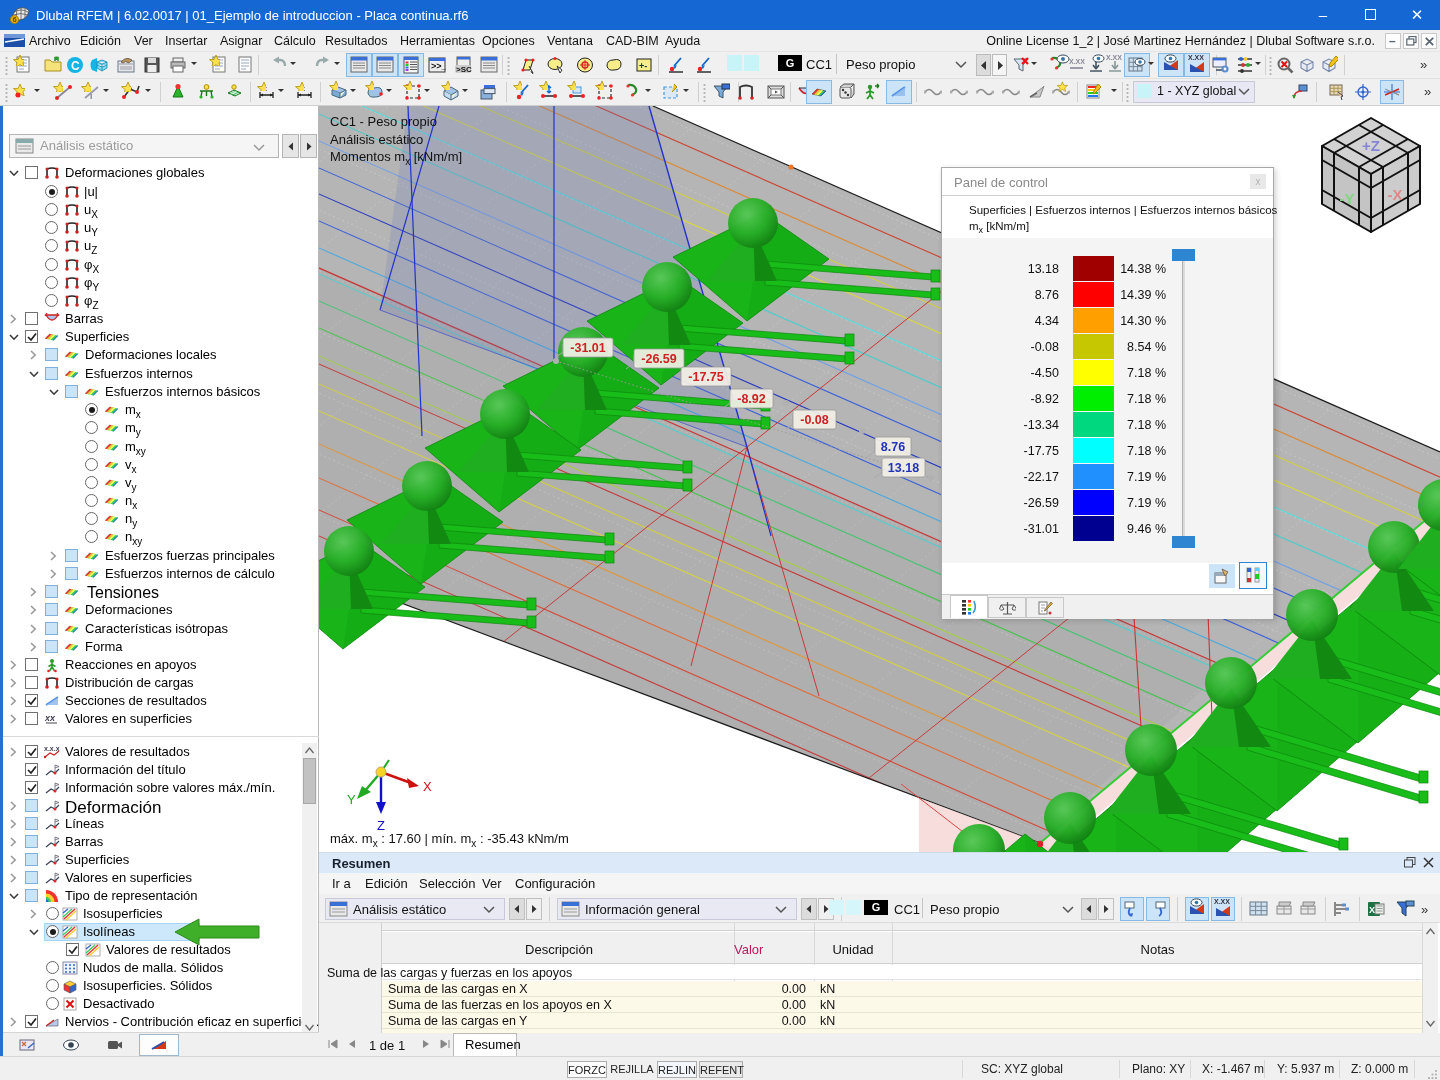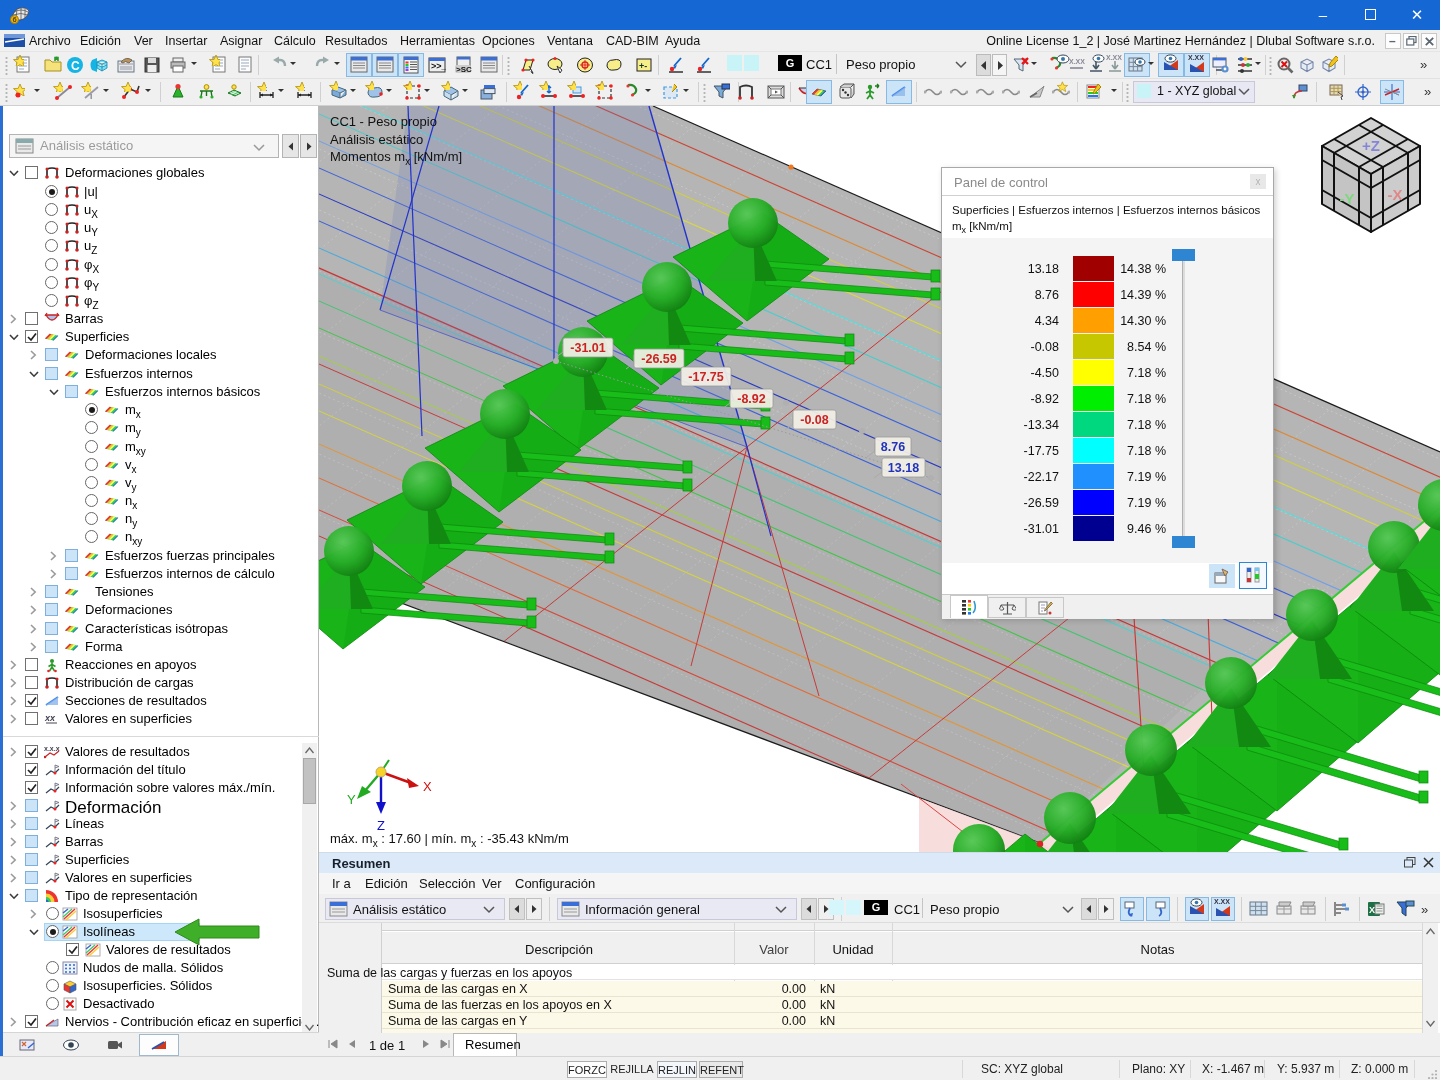--- a/index.html
+++ b/index.html
@@ -304,20 +304,21 @@
 </defs>
 </svg>
 <div id="app">
   <div id="titlebar" class="abs">
     <svg class="abs" style="left:8px;top:4px" width="24" height="22">
       <path d="M4 14 Q6 5 12 4 Q18 3 21 7 Q19 15 12 16 Q7 16 4 14 Z" fill="#e8e8e8" stroke="#444" stroke-width="0.8"></path>
       <path d="M6 8 Q13 4 20 8 M5 11 Q13 8 20 11 M9 5 L8 15 M13 4 L13 16 M17 5 L17 14" stroke="#555" stroke-width="0.8" fill="none"></path>
       <circle cx="6.5" cy="15.5" r="4" fill="#f0b40f" stroke="#a87b00"></circle>
       <text x="6.5" y="18.3" font-size="7.5" fill="#5a4a00" text-anchor="middle" font-weight="bold">6</text>
     </svg>
+    <span class="title">Dlubal RFEM | 6.02.0017 | 01_Ejemplo de introduccion - Placa continua.rf6</span>
     <div class="winbtn" style="left:1300px;font-size:15px;">–</div>
     <div class="winbtn" style="left:1347px;"><span style="display:inline-block;width:11px;height:11px;border:1px solid #fff;margin-top:9px;"></span></div>
     <div class="winbtn" style="left:1394px;font-size:15px;">✕</div>
   </div>
   <div id="menubar" class="abs">
     <svg class="abs" style="left:4px;top:2px" width="22" height="17">
       <rect x="0" y="2" width="21" height="13" fill="#1e4fa8"></rect>
       <rect x="0" y="2" width="21" height="4" fill="#6e96d8"></rect>
       <path d="M1 10 L20 7" stroke="#fff" stroke-width="1.5"></path>
     </svg>
@@ -1323,21 +1324,21 @@
     <div class="abs" style="left:42px;top:479px;width:13px;height:13px;background:#cce4f7;border:1px solid #7fb0dd"></div>
     <svg class="abs" style="left:61px;top:478px" width="16" height="16">
         <g transform="scale(0.95)">
           <path d="M1 10 L6 5 L15 7 L10 12 Z" fill="#3c6"></path>
           <path d="M1 10 L6 5 L8 5.4 L3 10.4 Z" fill="#e33"></path>
           <path d="M3 10.4 L8 5.4 L10 5.9 L5 10.9 Z" fill="#fb3"></path>
           <path d="M5 10.9 L10 5.9 L12 6.4 L7 11.4 Z" fill="#ff5"></path>
           <path d="M9 11.8 L14 6.8 L15 7 L10 12 Z" fill="#36c"></path>
         </g>
       </svg>
-    <div class="abs" style="left:92px;top:478px;font-size:13px;white-space:nowrap">Tensiones</div>
+    <div class="abs" style="left:84px;top:478px;font-size:16px;white-space:nowrap">Tensiones</div>
     <svg class="abs" style="left:26px;top:499px" width="8" height="10">
         <path d="M2 1 L6.2 5 L2 9" stroke="#9a9a9a" stroke-width="1.6" fill="none"></path>
       </svg>
     <div class="abs" style="left:42px;top:497px;width:13px;height:13px;background:#cce4f7;border:1px solid #7fb0dd"></div>
     <svg class="abs" style="left:61px;top:496px" width="16" height="16">
         <g transform="scale(0.95)">
           <path d="M1 10 L6 5 L15 7 L10 12 Z" fill="#3c6"></path>
           <path d="M1 10 L6 5 L8 5.4 L3 10.4 Z" fill="#e33"></path>
           <path d="M3 10.4 L8 5.4 L10 5.9 L5 10.9 Z" fill="#fb3"></path>
           <path d="M5 10.9 L10 5.9 L12 6.4 L7 11.4 Z" fill="#ff5"></path>
@@ -1755,21 +1756,21 @@
         <path d="M2 3 L16 3 L11 9 L11 17 L7 14 L7 9 Z" fill="#3a6fd8" stroke="#245"></path>
         <rect x="11" y="2" width="8" height="5" fill="#5b8fd0" stroke="#245"></rect>
       </svg>
     <div class="abs" style="left:1102px;top:50px;font-size:13px;color:#333">»</div>
     <div class="abs" style="left:0;top:71px;width:1121px;height:110px;background:#fff"></div>
     <div class="abs" style="left:0;top:71px;width:63px;height:110px;background:#f0f0f0;border-right:1px solid #d0d0d0"></div>
     <div class="abs" style="left:63px;top:71px;width:1040px;height:8px;background:#f0f0f0;border-bottom:1px solid #d0d0d0"></div>
     <div class="abs" style="left:63px;top:80px;width:1040px;height:32px;background:#f0f0f0;border-bottom:1px solid #d0d0d0"></div>
     <div class="abs" style="left:65px;top:90px;width:350px;text-align:center;font-size:13px;color:#111">Descripción</div>
     <div class="abs" style="left:415px;top:71px;width:1px;height:110px;background:#d8d8d8"></div>
-    <div class="abs" style="left:415px;top:90px;width:80px;text-align:center;font-size:13px;color:#404040">Valor</div>
+    <div class="abs" style="left:415px;top:90px;width:80px;font-size:13px;color:#be185d">Valor</div>
     <div class="abs" style="left:495px;top:71px;width:1px;height:110px;background:#d8d8d8"></div>
     <div class="abs" style="left:495px;top:90px;width:78px;text-align:center;font-size:13px;color:#111">Unidad</div>
     <div class="abs" style="left:573px;top:71px;width:1px;height:110px;background:#d8d8d8"></div>
     <div class="abs" style="left:573px;top:90px;width:531px;text-align:center;font-size:13px;color:#111">Notas</div>
     <div class="abs" style="left:63px;top:113px;width:1040px;height:15px;background:#fff;border-bottom:1px solid #e2e2e2">
         <span style="position:absolute;left:-55px;top:1px;font-size:12.5px;color:#111;white-space:nowrap">Suma de las cargas y fuerzas en los apoyos</span>
       </div>
     <div class="abs" style="left:63px;top:129px;width:1040px;height:16px;background:#fdf9e8;border-bottom:1px solid #e8e4d4"></div>
     <div class="abs" style="left:69px;top:130px;font-size:12.5px;color:#111">Suma de las cargas en X</div>
     <div class="abs" style="left:419px;top:130px;width:68px;text-align:right;font-size:12.5px;color:#111">0.00</div>
@@ -1806,21 +1807,21 @@
       </svg>
     <div class="abs" style="left:134px;top:181px;width:64px;height:23px;background:#fff;border:1px solid #b8b8b8;border-bottom:none">
         <span style="position:absolute;left:11px;top:3px;font-size:13px">Resumen</span>
       </div>
   </div>
   <div id="pdc" class="abs">
     <div class="abs" style="left:0;top:0;width:331px;height:28px;background:#fff;border-bottom:1px solid #d0d0d0">
         <span style="position:absolute;left:12px;top:7px;color:#8a8a8a;font-size:13px">Panel de control</span>
         <div class="abs" style="left:308px;top:6px;width:16px;height:15px;background:#e8e8e8;color:#b5b5b5;font-size:10px;text-align:center;line-height:15px">x</div>
       </div>
-    <div class="abs" style="left:10px;top:34px;font-size:11.5px;color:#111;line-height:16px;white-space:nowrap">Superficies | Esfuerzos internos | Esfuerzos internos básicos<br>m<sub style="font-size:9px">x</sub> [kNm/m]</div>
+    <div class="abs" style="left:27px;top:34px;font-size:11.5px;color:#111;line-height:16px;white-space:nowrap">Superficies | Esfuerzos internos | Esfuerzos internos básicos<br>m<sub style="font-size:9px">x</sub> [kNm/m]</div>
     <div class="abs" style="left:0px;top:70px;width:331px;height:325px;background:#f4f4f4"></div>
     <div class="abs" style="left:131px;top:88px;width:41px;height:25px;background:#a00000"></div>
     <div class="abs" style="left:60px;top:94px;width:57px;text-align:right;font-size:12.5px;color:#111">13.18</div>
     <div class="abs" style="left:172px;top:94px;width:52px;text-align:right;font-size:12.5px;color:#111">14.38 %</div>
     <div class="abs" style="left:131px;top:114px;width:41px;height:25px;background:#fe0000"></div>
     <div class="abs" style="left:60px;top:120px;width:57px;text-align:right;font-size:12.5px;color:#111">8.76</div>
     <div class="abs" style="left:172px;top:120px;width:52px;text-align:right;font-size:12.5px;color:#111">14.39 %</div>
     <div class="abs" style="left:131px;top:140px;width:41px;height:25px;background:#ff9f00"></div>
     <div class="abs" style="left:60px;top:146px;width:57px;text-align:right;font-size:12.5px;color:#111">4.34</div>
     <div class="abs" style="left:172px;top:146px;width:52px;text-align:right;font-size:12.5px;color:#111">14.30 %</div>

